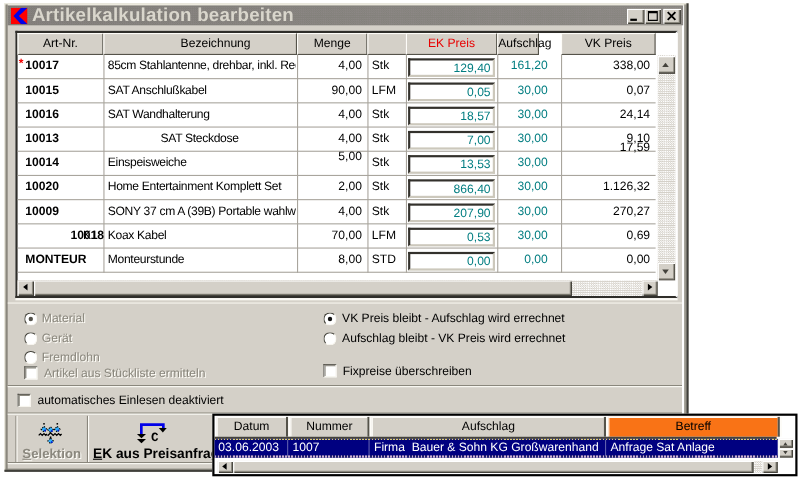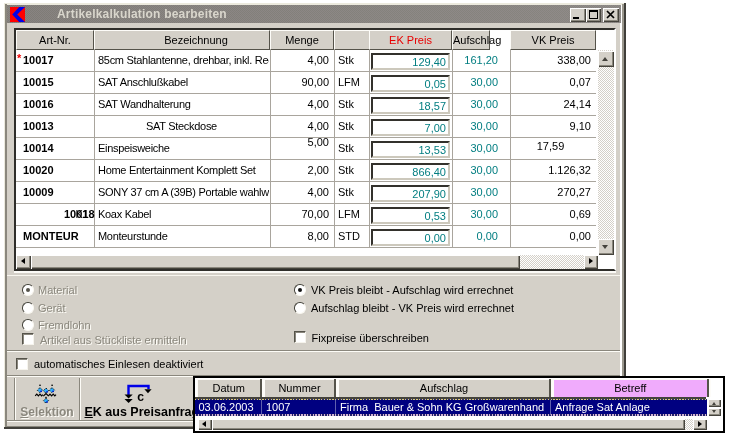--- a/index.html
+++ b/index.html
@@ -19,21 +19,21 @@
 <div style="left:5px;top:425.5px;width:619px;height:1px;background:#8a877d;"></div>
 <div style="left:4px;top:426.5px;width:622px;height:2px;background:#403f3a;"></div>
 <div style="left:7px;top:5px;width:613.5px;height:18px;background:linear-gradient(90deg,#7e7c76,#888680);"></div>
 <div style="left:7px;top:5px;width:613.5px;height:18px;background:repeating-conic-gradient(rgba(196,170,196,0.14) 0% 25%, rgba(0,0,0,0) 0% 50%) 0 0/2px 2px;"></div>
 <div style="left:10px;top:6.5px;width:15px;height:15px;">
     <svg width="15" height="15" style="position:absolute;left:0;top:0;">
       <rect x="0" y="0" width="15" height="15" fill="#f00"></rect>
       <polygon points="9.2,0 15,0 7.2,7.5 15,15 9.2,15 2.2,7.5" fill="#0000e8"></polygon>
     </svg>
   </div>
-<div style="left:29px;top:5px;height:18px;line-height:18px;font-size:12px;font-weight:bold;color:#d9d6cc;letter-spacing:0.2px;margin-left:28px;">Artikelkalkulation bearbeiten</div>
+<div style="left:29px;top:5px;height:18px;line-height:18px;font-size:17px;font-weight:bold;color:#d9d6cc;letter-spacing:0.2px;">Artikelkalkulation bearbeiten</div>
 <div class="btn3" style="left:570px;top:7.5px;width:15.5px;height:14px;">
     <div style="left:3px;top:9px;width:6px;height:2px;background:#000;"></div>
   </div>
 <div class="btn3" style="left:585.5px;top:7.5px;width:15.5px;height:14px;">
     <div style="left:3px;top:2.5px;width:9px;height:8.5px;border:1px solid #000;border-top-width:2px;background:transparent;"></div>
   </div>
 <div class="btn3" style="left:603px;top:7.5px;width:15.5px;height:14px;">
     <svg width="15" height="14" style="position:absolute;left:0;top:0;">
       <path d="M4 3 L11 10 M11 3 L4 10" stroke="#000" stroke-width="1.7"></path>
     </svg>
@@ -96,21 +96,21 @@
 <div class="num" style="left:373px;top:119.5px;width:73px;height:16px;line-height:16px;color:#007d80;">7,00</div>
 <div class="num" style="left:452px;top:116px;width:46px;height:22px;line-height:21px;color:#007d80;">30,00</div>
 <div class="num" style="left:510px;top:116px;width:81px;height:22px;line-height:21px;">9,10</div>
 <div style="left:23px;top:138px;width:62px;height:22px;line-height:21px;font-weight:bold;">10014</div>
 <div style="left:98px;top:138px;width:171px;height:22px;line-height:21px;overflow:hidden;white-space:nowrap;letter-spacing:-0.3px;">Einspeisweiche</div>
 <div class="num" style="left:270px;top:132px;width:59px;height:22px;line-height:21px;">5,00</div>
 <div style="left:338px;top:138px;width:30px;height:22px;line-height:21px;">Stk</div>
 <div style="left:371px;top:141px;width:79px;height:17px;background:#fff;border:2px solid;border-color:#33312c #ccc8bc #ccc8bc #33312c;"></div>
 <div class="num" style="left:373px;top:141.5px;width:73px;height:16px;line-height:16px;color:#007d80;">13,53</div>
 <div class="num" style="left:452px;top:138px;width:46px;height:22px;line-height:21px;color:#007d80;">30,00</div>
-<div class="num" style="left:510px;top:136px;width:81px;height:22px;line-height:21px;text-align:center;">17,59</div>
+<div class="num" style="left:510px;top:124px;width:81px;height:22px;line-height:21px;">17,59</div>
 <div style="left:23px;top:160px;width:62px;height:22px;line-height:21px;font-weight:bold;">10020</div>
 <div style="left:98px;top:160px;width:171px;height:22px;line-height:21px;overflow:hidden;white-space:nowrap;letter-spacing:-0.3px;">Home Entertainment Komplett Set</div>
 <div class="num" style="left:270px;top:160px;width:59px;height:22px;line-height:21px;">2,00</div>
 <div style="left:338px;top:160px;width:30px;height:22px;line-height:21px;">Stk</div>
 <div style="left:371px;top:163px;width:79px;height:17px;background:#fff;border:2px solid;border-color:#33312c #ccc8bc #ccc8bc #33312c;"></div>
 <div class="num" style="left:373px;top:163.5px;width:73px;height:16px;line-height:16px;color:#007d80;">866,40</div>
 <div class="num" style="left:452px;top:160px;width:46px;height:22px;line-height:21px;color:#007d80;">30,00</div>
 <div class="num" style="left:510px;top:160px;width:81px;height:22px;line-height:21px;">1.126,32</div>
 <div style="left:23px;top:182px;width:62px;height:22px;line-height:21px;font-weight:bold;">10009</div>
 <div style="left:98px;top:182px;width:171px;height:22px;line-height:21px;overflow:hidden;white-space:nowrap;letter-spacing:-0.3px;">SONY 37 cm A (39B) Portable wahlweise</div>
@@ -221,21 +221,21 @@
 <div style="left:192.5px;top:376px;width:532px;height:56.5px;background:#fff;border:2.8px solid #000;"></div>
 <div style="left:196.5px;top:379.3px;width:63.5px;height:18px;background:#d4d0c8;border-top:1.4px solid #fdfcf8;border-left:1px solid #fdfcf8;text-align:center;line-height:17px;">Datum</div>
 <div style="left:260px;top:379.3px;width:2px;height:18px;background:#55534a;"></div>
 <div style="left:262px;top:379.3px;width:2px;height:18px;background:#fdfcf8;"></div>
 <div style="left:264px;top:379.3px;width:70px;height:18px;background:#d4d0c8;border-top:1.4px solid #fdfcf8;border-left:1px solid #fdfcf8;text-align:center;line-height:17px;">Nummer</div>
 <div style="left:334px;top:379.3px;width:2px;height:18px;background:#55534a;"></div>
 <div style="left:336px;top:379.3px;width:2px;height:18px;background:#fdfcf8;"></div>
 <div style="left:338px;top:379.3px;width:211px;height:18px;background:#d4d0c8;border-top:1.4px solid #fdfcf8;border-left:1px solid #fdfcf8;text-align:center;line-height:17px;">Aufschlag</div>
 <div style="left:549px;top:379.3px;width:2px;height:18px;background:#55534a;"></div>
 <div style="left:551px;top:379.3px;width:2px;height:18px;background:#fdfcf8;"></div>
-<div style="left:553px;top:379.3px;width:153.5px;height:18px;background:#f0abfc;border-top:1.4px solid #fdfcf8;border-left:1px solid #fdfcf8;text-align:center;line-height:17px;">Betreff</div>
+<div style="left:553px;top:379.3px;width:153.5px;height:18px;background:#f97316;border-top:1.4px solid #fdfcf8;border-left:1px solid #fdfcf8;text-align:center;line-height:17px;">Betreff</div>
 <div style="left:706.5px;top:379.3px;width:2px;height:18px;background:#55534a;"></div>
 <div style="left:708.5px;top:379.3px;width:2px;height:18px;background:#fdfcf8;"></div>
 <div style="left:195.3px;top:397.3px;width:511.2px;height:1.8px;background:#45433c;"></div>
 <div style="left:195.3px;top:399px;width:511.5px;height:16.5px;background:#000080;"></div>
 <div style="left:195.3px;top:398.6px;width:511.5px;height:1.4px;background:repeating-linear-gradient(90deg,#decf7a 0 1.4px,#2a2a6e 1.4px 2.8px);"></div>
 <div style="left:195.3px;top:414.4px;width:511.5px;height:1.4px;background:repeating-linear-gradient(90deg,#d2b4d2 0 1.4px,#20206a 1.4px 2.8px);"></div>
 <div style="left:260.5px;top:400px;width:1px;height:14.5px;background:rgba(210,210,230,0.45);"></div>
 <div style="left:334.5px;top:400px;width:1px;height:14.5px;background:rgba(210,210,230,0.45);"></div>
 <div style="left:549.5px;top:400px;width:1px;height:14.5px;background:rgba(210,210,230,0.45);"></div>
 <div style="left:198.5px;top:400px;color:#fff;height:29px;line-height:15px;">03.06.2003</div>

